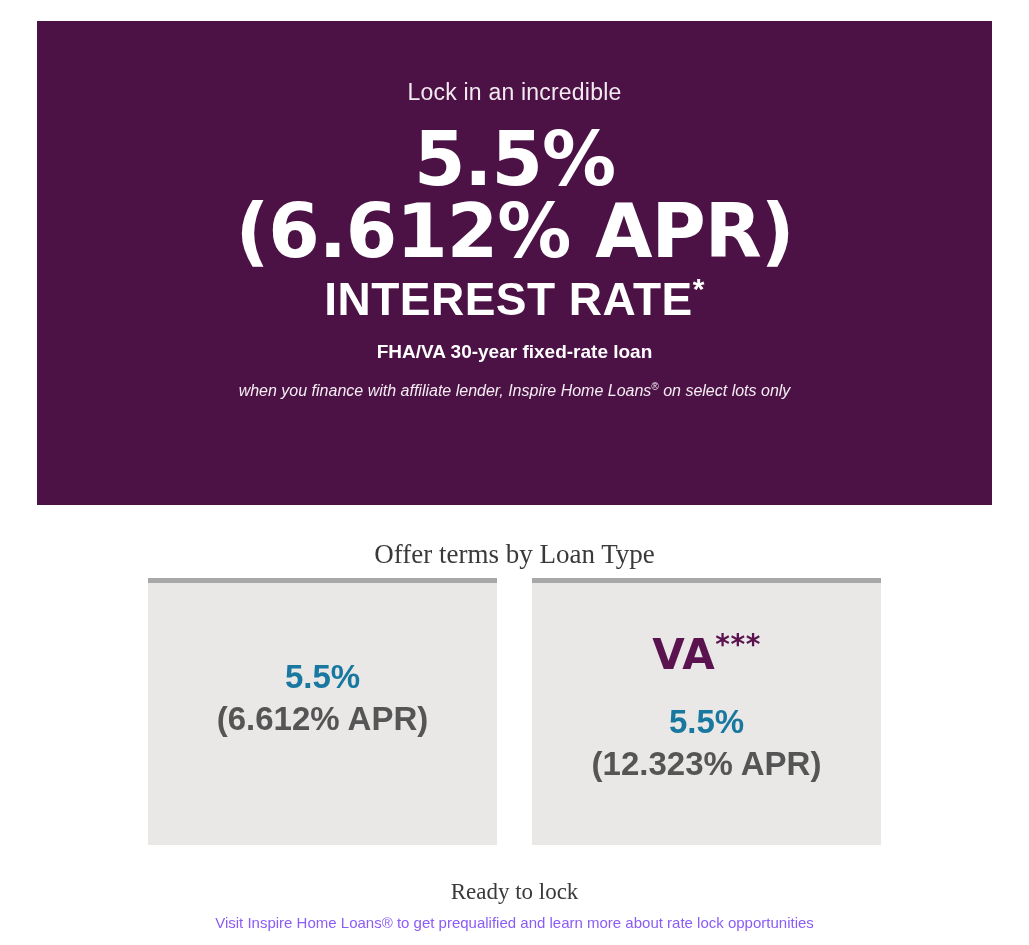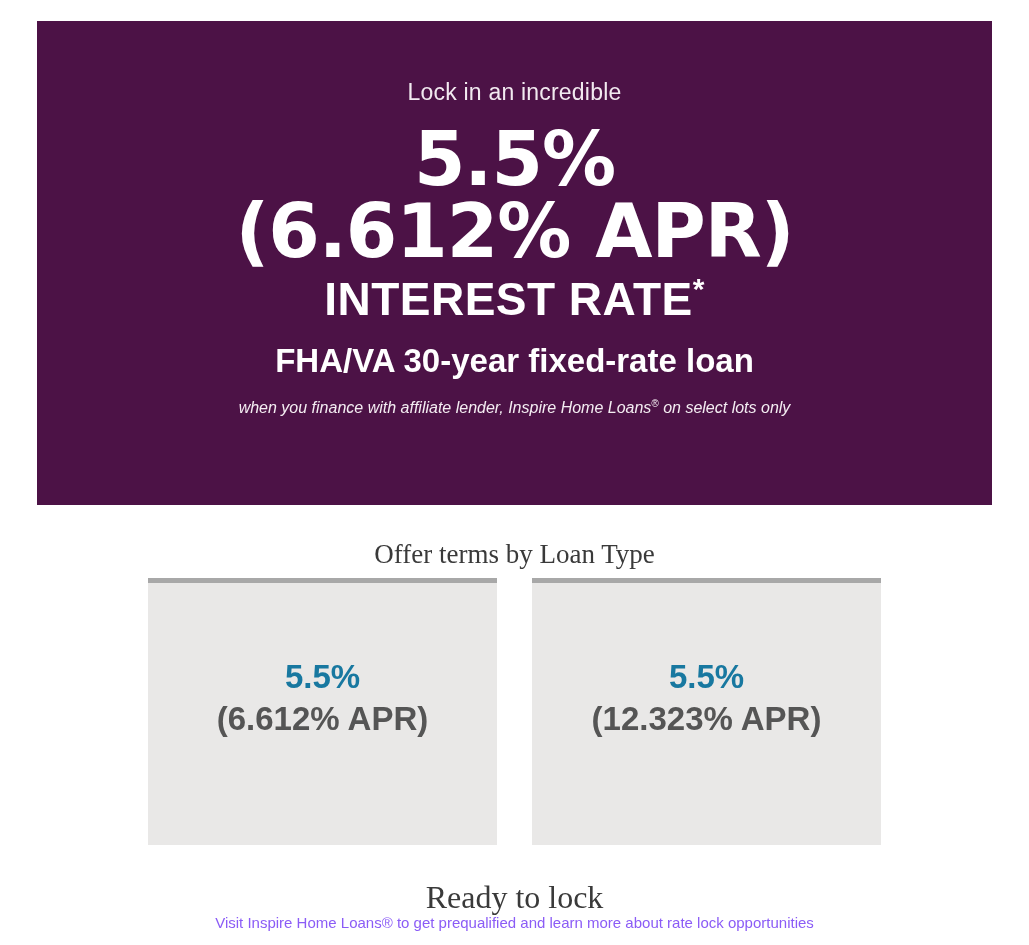--- a/index.html
+++ b/index.html
@@ -62,21 +62,21 @@
     font-weight: bold;
     letter-spacing: 0.5px;
     line-height: 1.1;
     margin-top: 2px;
   }
   .hero-interest .star {
     font-size: 30px;
     vertical-align: super;
   }
   .hero-loan {
-    font-size: 33px;
+    font-size: 19px;
     font-weight: bold;
     margin-top: 16px;
     line-height: 1.2;
   }
   .hero-fine {
     font-size: 16px;
     font-style: italic;
     font-weight: 500;
     margin-top: 18px;
     color: #f4edf2;
@@ -145,21 +145,21 @@
   }
 
   
   .footer-title {
     position: absolute;
     left: 0;
     top: 878px;
     width: 1029px;
     text-align: center;
     font-family: "Liberation Serif", serif;
-    font-size: 32px;
+    font-size: 23px;
     color: #3a3a3a;
     line-height: 1.2;
   }
   .footer-sub {
     position: absolute;
     left: 0;
     top: 913px;
     width: 1029px;
     text-align: center;
     font-size: 15px;
@@ -184,20 +184,21 @@
   <div class="terms-title">Offer terms by Loan Type</div>
 
   <div class="cards">
 
     <div class="card">
       <div class="card-rate">5.5%</div>
       <div class="card-apr">(6.612% APR)</div>
     </div>
 
     <div class="card">
+      <div class="card-type"><span>VA</span><span class="star">***</span></div>
       <div class="card-rate">5.5%</div>
       <div class="card-apr">(12.323% APR)</div>
     </div>
 
   </div>
 
   <div class="footer-title">Ready to lock</div>
   <div class="footer-sub">Visit Inspire Home Loans® to get prequalified and learn more about rate lock opportunities</div>
 
 </div>

